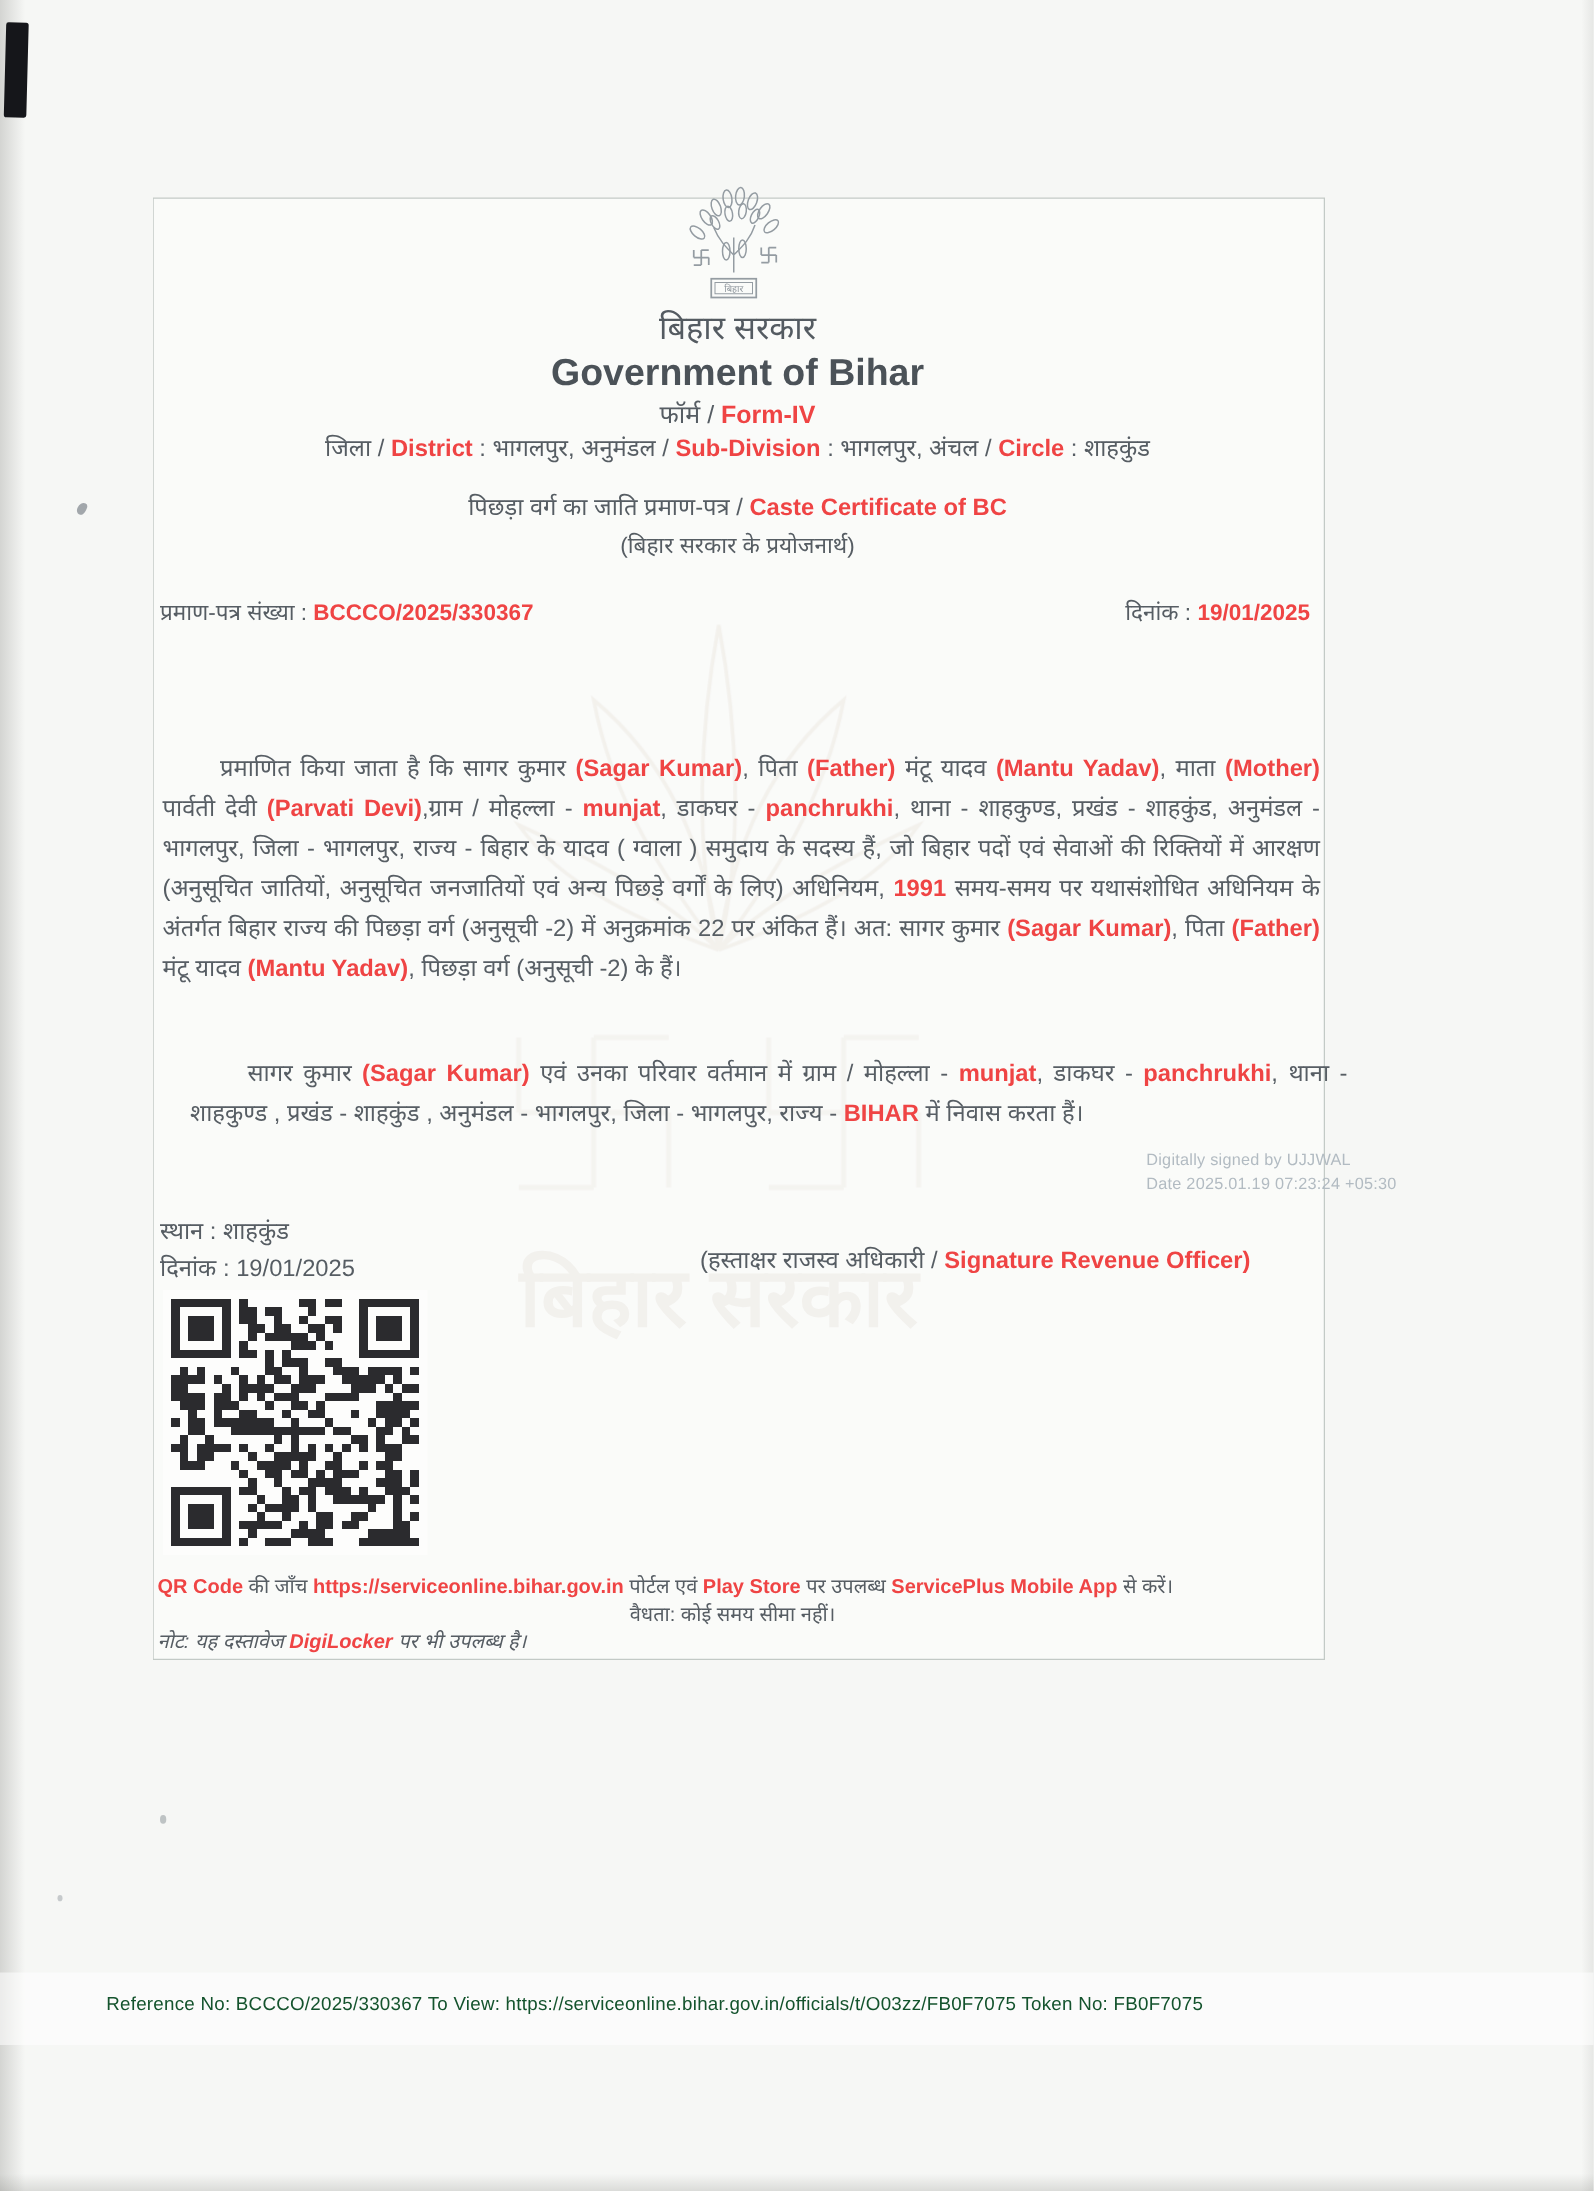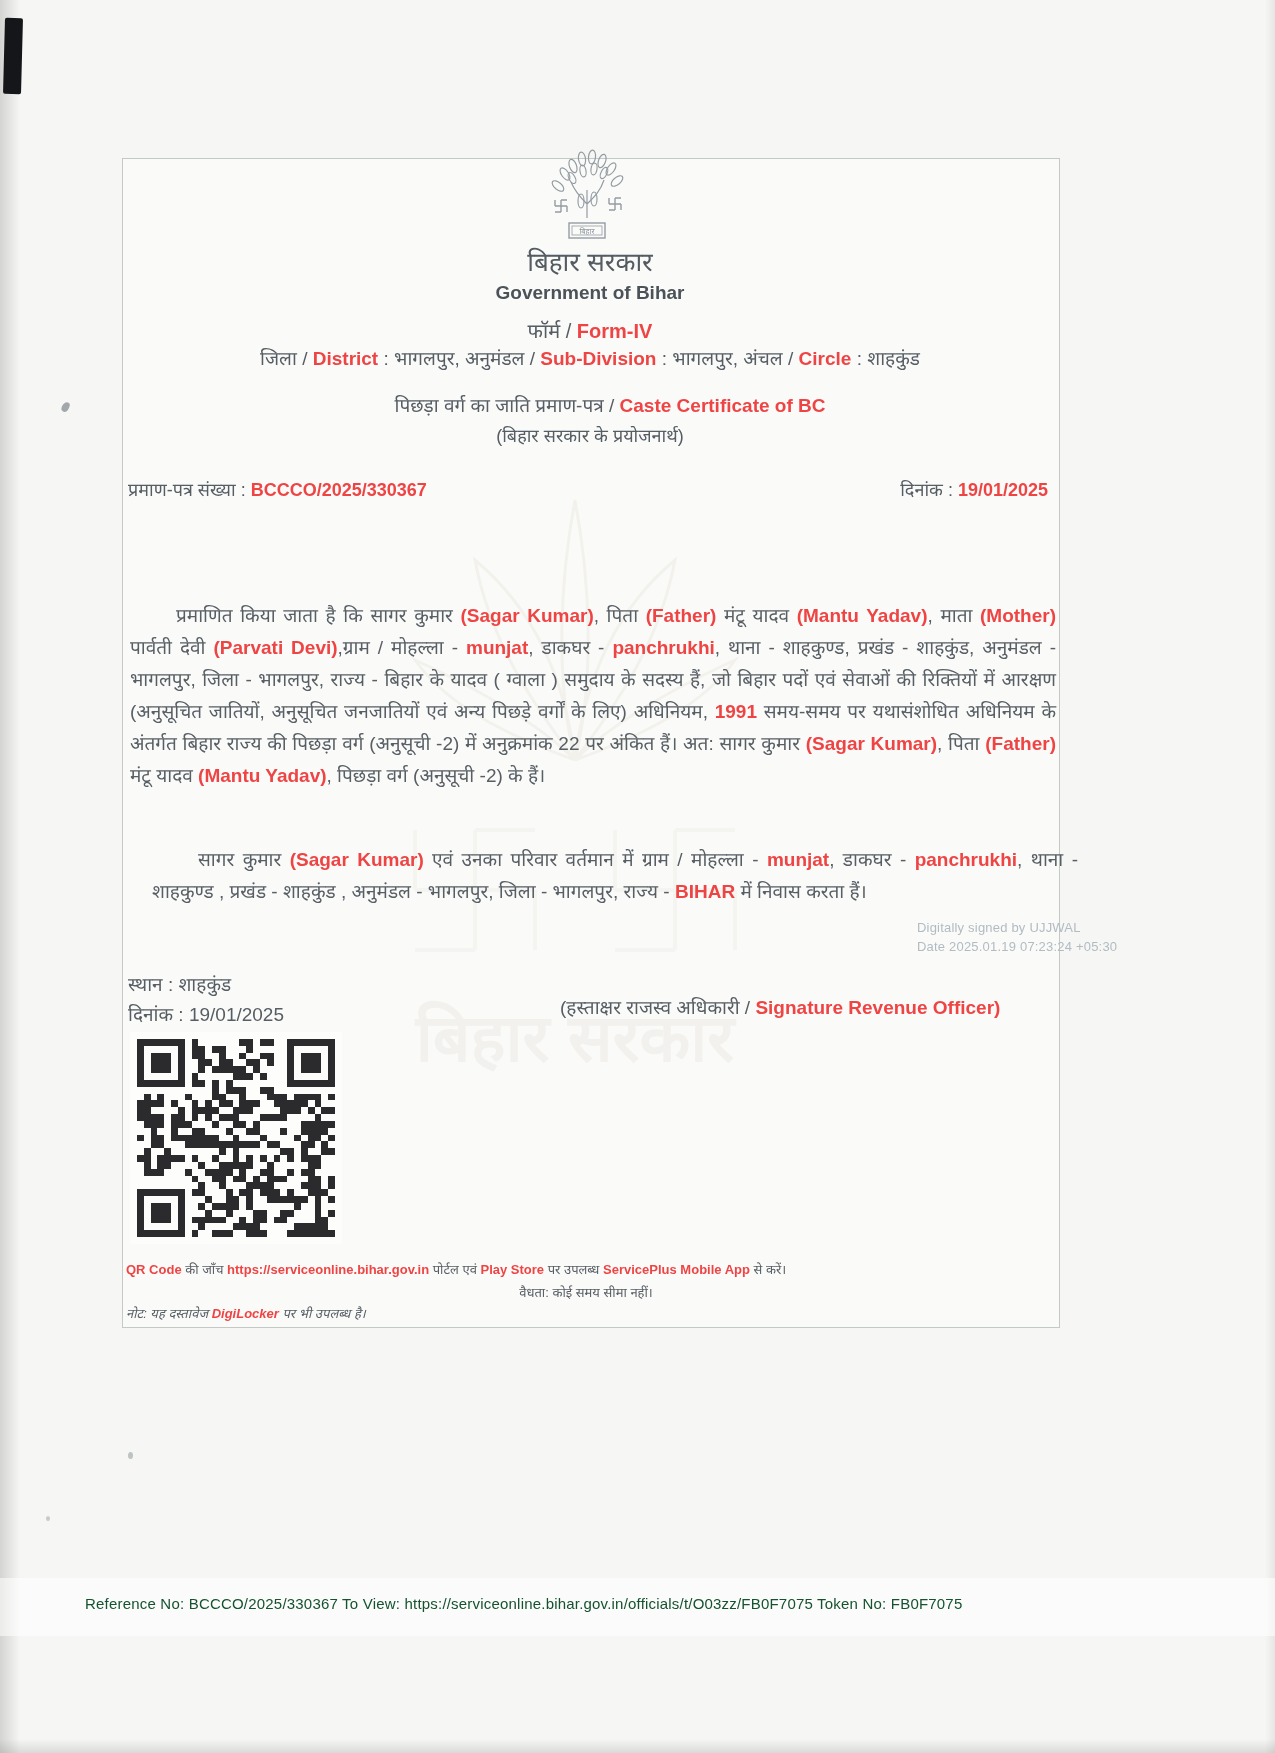--- a/index.html
+++ b/index.html
@@ -24,24 +24,24 @@
   .mark-dot2{position:absolute;left:46px;top:1516px;width:4px;height:5px;background:#a7acb0;border-radius:50%;opacity:.6;}
 
   .cert-box{position:absolute;left:122px;top:158px;width:936px;height:1168px;
     border:1px solid #c3cac6;background:rgba(255,255,255,.45);}
 
   .centered{position:absolute;left:122px;width:936px;text-align:center;}
 
   .logo{position:absolute;left:525px;top:146px;width:124px;height:100px;}
 
   .t-hi-title{top:243px;font-size:26px;color:#545b61;}
-  .t-en-title{top:282px;font-size:19px;font-weight:bold;color:#4b5258;}
+  .t-en-title{top:282px;font-size:30px;font-weight:bold;color:#4b5258;}
   .t-form{top:317px;font-size:20px;}
   .t-district{top:345px;font-size:19px;}
-  .t-certtype{top:392px;font-size:19px;padding-left:20px;}
+  .t-certtype{top:392px;font-size:19px;}
   .t-purpose{top:423px;font-size:18px;}
 
   .meta-no{position:absolute;left:128px;top:477px;font-size:18px;}
   .meta-date{position:absolute;left:800px;top:477px;width:248px;text-align:right;font-size:18px;}
 
   .para{position:absolute;left:130px;width:926px;font-size:19px;line-height:32px;
     text-align:justify;color:#575e64;}
   .para1{top:600px;text-indent:46px;}
   .para2{top:844px;text-indent:46px;margin-left:22px;}
 
@@ -49,21 +49,21 @@
 
   .digisig{position:absolute;left:917px;top:918px;font-size:13px;line-height:19px;
     color:#b2bbc2;letter-spacing:.2px;}
 
   .place-line{position:absolute;left:128px;top:971px;font-size:19px;text-align:right;}
   .date-line{position:absolute;left:128px;top:1001px;font-size:19px;}
   .officer-line{position:absolute;left:560px;top:994px;width:486px;text-align:left;font-size:19px;}
 
   .qr{position:absolute;left:130px;top:1032px;width:212px;height:212px;}
 
-  .notes{position:absolute;left:126px;width:920px;font-size:13px;line-height:21.5px;color:#565d63;}
+  .notes{position:absolute;left:126px;width:920px;font-size:16px;line-height:21.5px;color:#565d63;}
   .note1{top:1259px;}
   .note2{top:1282px;text-align:center;}
   .note3{top:1303px;font-style:italic;}
 
   .footer-strip{position:absolute;left:0;top:1578px;width:100%;height:58px;
     background:rgba(255,255,255,.55);}
   .footer-ref{position:absolute;left:85px;top:1595px;font-size:15px;color:#14532d;letter-spacing:.2px;}
 
   
   .watermark{position:absolute;left:360px;top:460px;width:430px;height:640px;pointer-events:none;}

